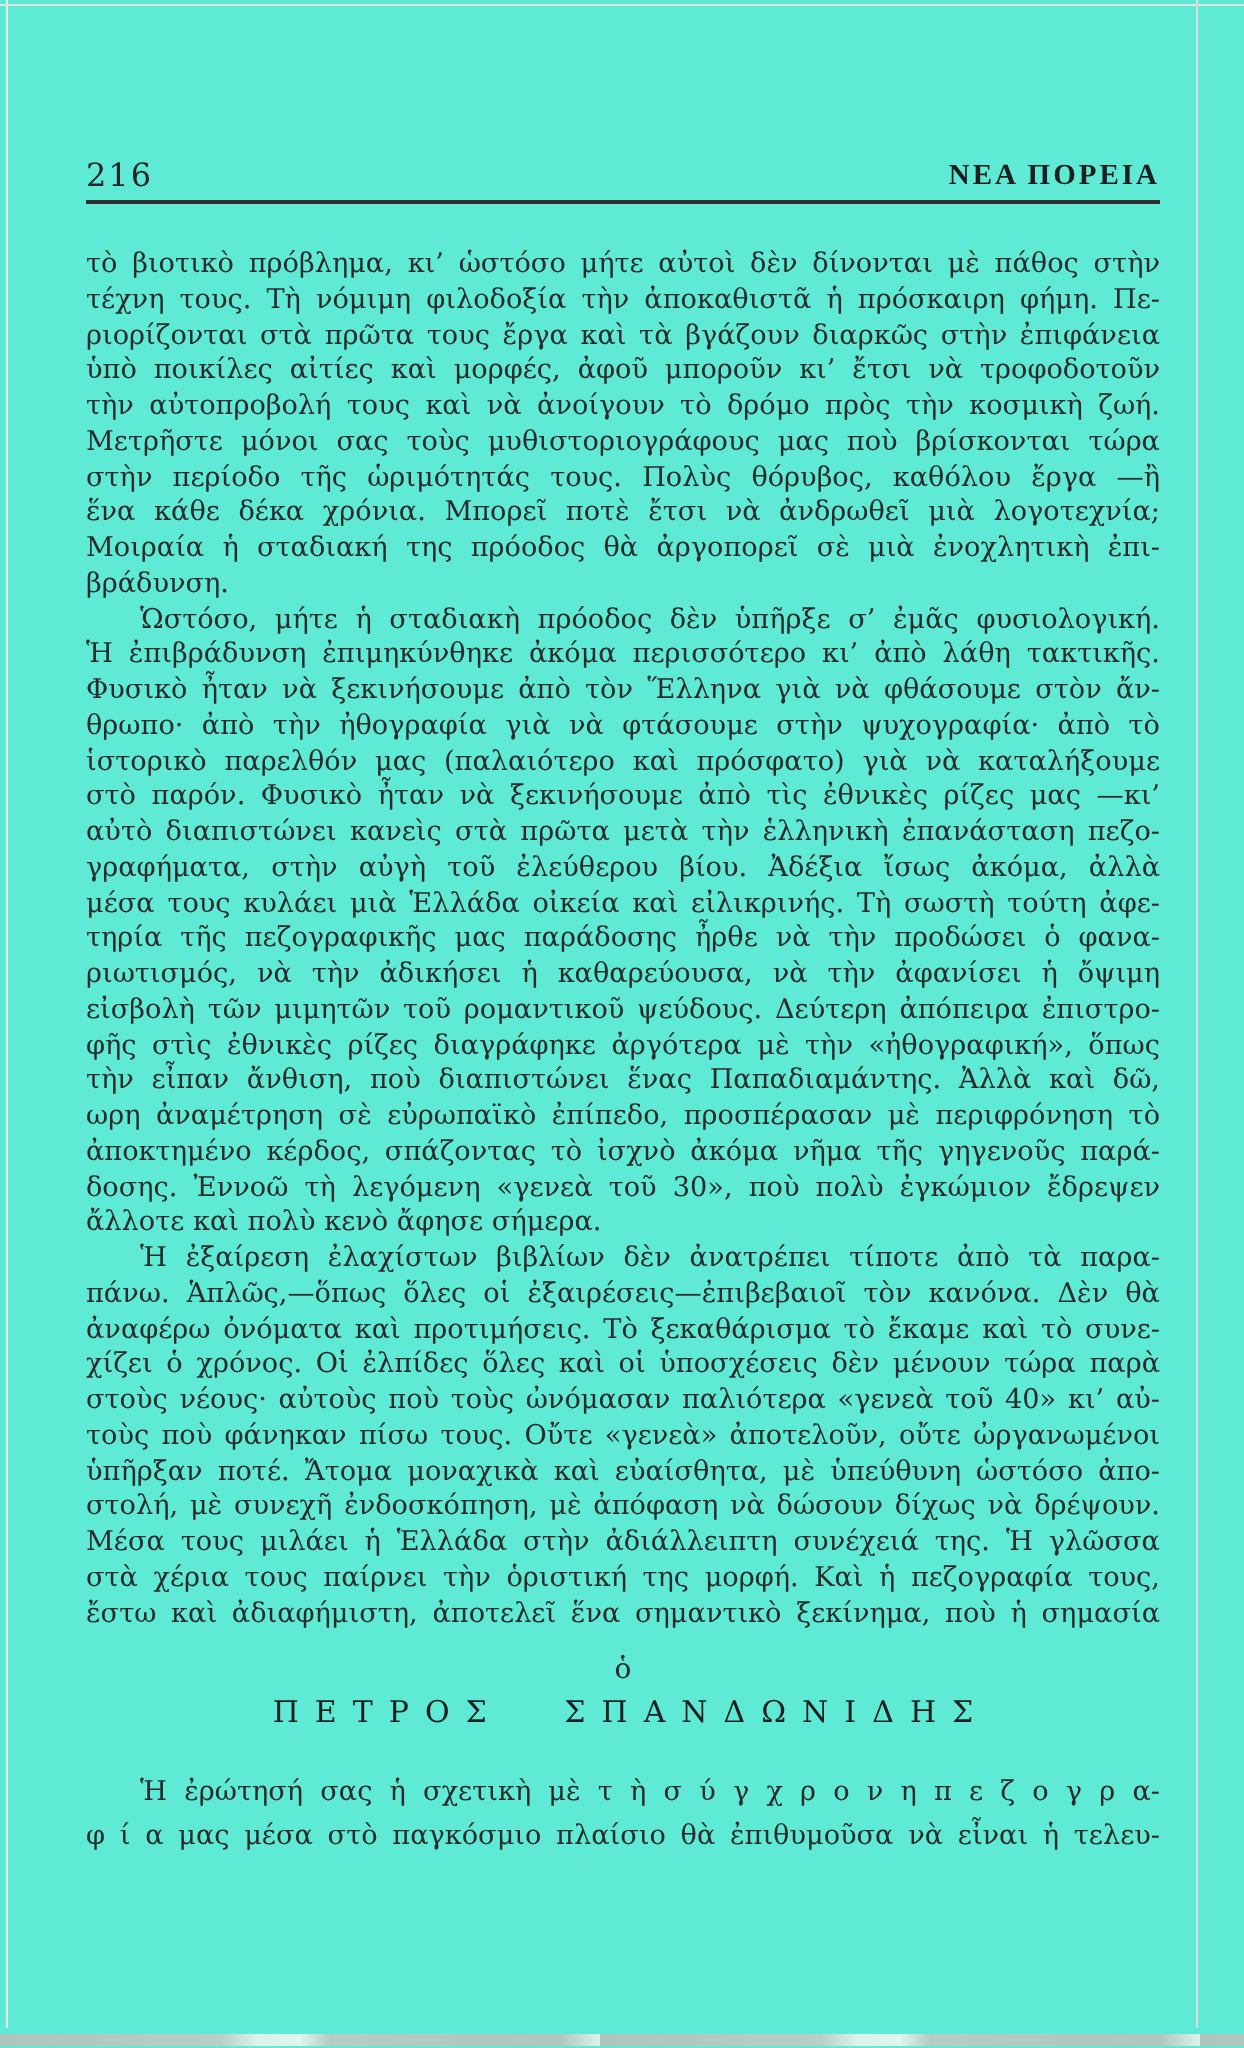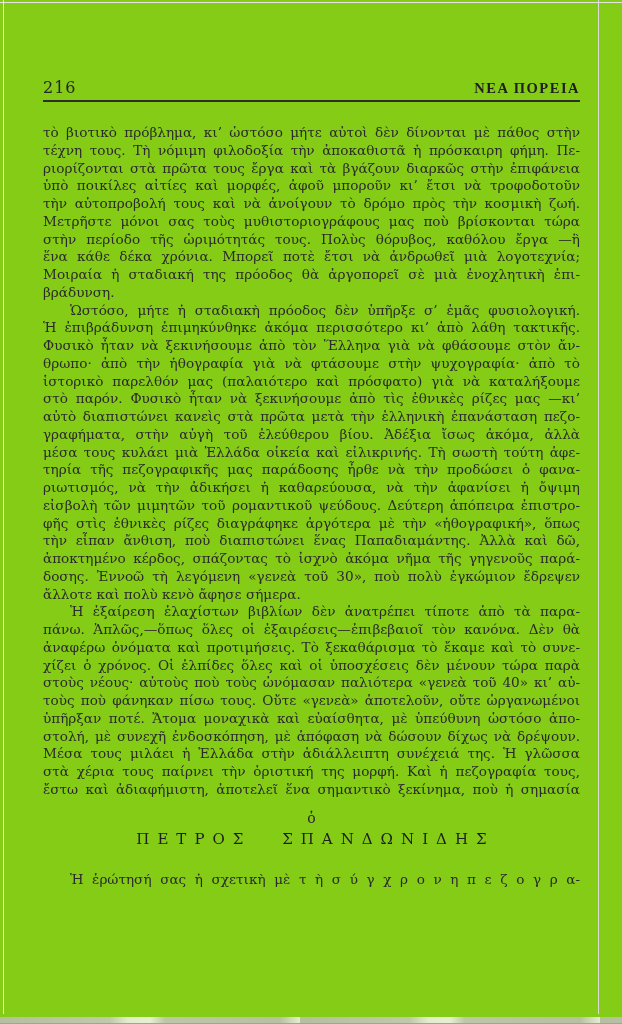--- a/index.html
+++ b/index.html
@@ -1,21 +1,21 @@
 <!DOCTYPE html>
 <html lang="el"><head>
 <meta charset="utf-8">
 <style>
   * { margin: 0; padding: 0; box-sizing: border-box; }
   html, body { background: #ffffff; }
   .page {
     position: relative;
     width: 622px;
     height: 1024px;
-    background: #84cc16;
+    background: #5eead4;
     overflow: hidden;
     font-family: "DejaVu Serif", "Liberation Serif", serif;
     color: #2b2b2b;
   }
   
   .edge-top    { position: absolute; top: 2px; left: 0; width: 100%; height: 1px; background: #e3e3e0; }
   .edge-left   { position: absolute; top: 0; left: 3px; width: 1px; height: 1014px; background: #eceae7; }
   .edge-right  { position: absolute; top: 0; left: 598px; width: 1px; height: 1014px; background: #dddbd8; }
   .edge-bottom {
     position: absolute; bottom: 1px; left: 0; width: 100%; height: 6px;
@@ -124,20 +124,21 @@
           <div class="line just">ἱστορικὸ παρελθόν μας (παλαιότερο καὶ πρόσφατο) γιὰ νὰ καταλήξουμε</div>
           <div class="line just">στὸ παρόν. Φυσικὸ ἦταν νὰ ξεκινήσουμε ἀπὸ τὶς ἐθνικὲς ρίζες μας —κι’</div>
           <div class="line just">αὐτὸ διαπιστώνει κανεὶς στὰ πρῶτα μετὰ τὴν ἑλληνικὴ ἐπανάσταση πεζο-</div>
           <div class="line just">γραφήματα, στὴν αὐγὴ τοῦ ἐλεύθερου βίου. Ἀδέξια ἴσως ἀκόμα, ἀλλὰ</div>
           <div class="line just">μέσα τους κυλάει μιὰ Ἑλλάδα οἰκεία καὶ εἰλικρινής. Τὴ σωστὴ τούτη ἀφε-</div>
           <div class="line just">τηρία τῆς πεζογραφικῆς μας παράδοσης ἦρθε νὰ τὴν προδώσει ὁ φανα-</div>
           <div class="line just">ριωτισμός, νὰ τὴν ἀδικήσει ἡ καθαρεύουσα, νὰ τὴν ἀφανίσει ἡ ὄψιμη</div>
           <div class="line just">εἰσβολὴ τῶν μιμητῶν τοῦ ρομαντικοῦ ψεύδους. Δεύτερη ἀπόπειρα ἐπιστρο-</div>
           <div class="line just">φῆς στὶς ἐθνικὲς ρίζες διαγράφηκε ἀργότερα μὲ τὴν «ἠθογραφική», ὅπως</div>
           <div class="line just">τὴν εἶπαν ἄνθιση, ποὺ διαπιστώνει ἕνας Παπαδιαμάντης. Ἀλλὰ καὶ δῶ,</div>
+          <div class="line just">ωρη ἀναμέτρηση σὲ εὐρωπαϊκὸ ἐπίπεδο, προσπέρασαν μὲ περιφρόνηση τὸ</div>
           <div class="line just">ἀποκτημένο κέρδος, σπάζοντας τὸ ἰσχνὸ ἀκόμα νῆμα τῆς γηγενοῦς παρά-</div>
           <div class="line just">δοσης. Ἐννοῶ τὴ λεγόμενη «γενεὰ τοῦ 30», ποὺ πολὺ ἐγκώμιον ἔδρεψεν</div>
           <div class="line">ἄλλοτε καὶ πολὺ κενὸ ἄφησε σήμερα.</div>
         </div>
         <div class="para">
           <div class="line just indent">Ἡ ἐξαίρεση ἐλαχίστων βιβλίων δὲν ἀνατρέπει τίποτε ἀπὸ τὰ παρα-</div>
           <div class="line just">πάνω. Ἁπλῶς,—ὅπως ὅλες οἱ ἐξαιρέσεις—ἐπιβεβαιοῖ τὸν κανόνα. Δὲν θὰ</div>
           <div class="line just">ἀναφέρω ὀνόματα καὶ προτιμήσεις. Τὸ ξεκαθάρισμα τὸ ἔκαμε καὶ τὸ συνε-</div>
           <div class="line just">χίζει ὁ χρόνος. Οἱ ἐλπίδες ὅλες καὶ οἱ ὑποσχέσεις δὲν μένουν τώρα παρὰ</div>
           <div class="line just">στοὺς νέους· αὐτοὺς ποὺ τοὺς ὠνόμασαν παλιότερα «γενεὰ τοῦ 40» κι’ αὐ-</div>
@@ -151,17 +152,18 @@
       </div>
 
     <div class="signature">
       <div class="sig-prefix">ὁ</div>
       <div class="sig-name">ΠΕΤΡΟΣ ΣΠΑΝΔΩΝΙΔΗΣ</div>
     </div>
 
     <div class="closing" id="closing-paragraph">
         <div class="para">
           <div class="line just indent">Ἡ ἐρώτησή σας ἡ σχετικὴ μὲ τ ὴ  σ ύ γ χ ρ ο ν η  π ε ζ ο γ ρ α-</div>
+          <div class="line just">φ ί α  μας μέσα στὸ παγκόσμιο πλαίσιο θὰ ἐπιθυμοῦσα νὰ εἶναι ἡ τελευ-</div>
         </div>
       </div>
 
   </div>
 </div>
 
 </body></html>

